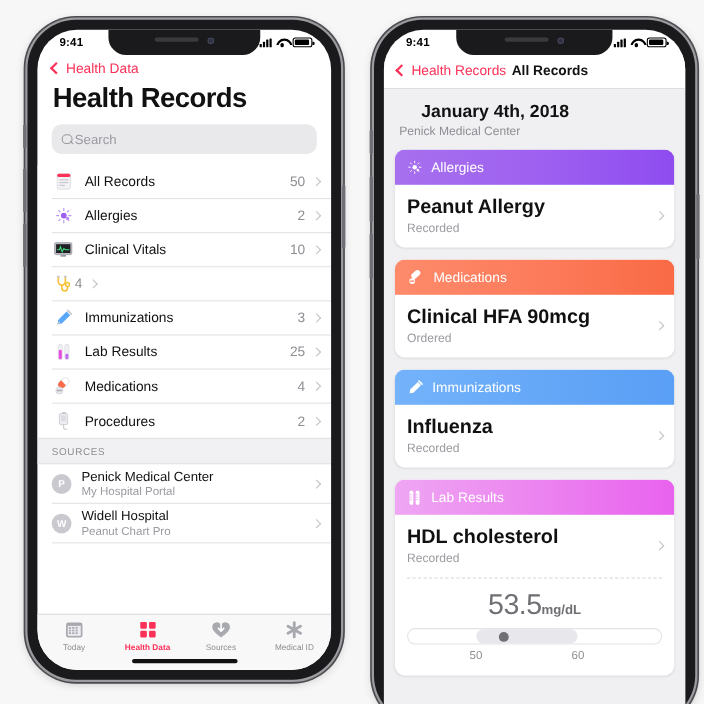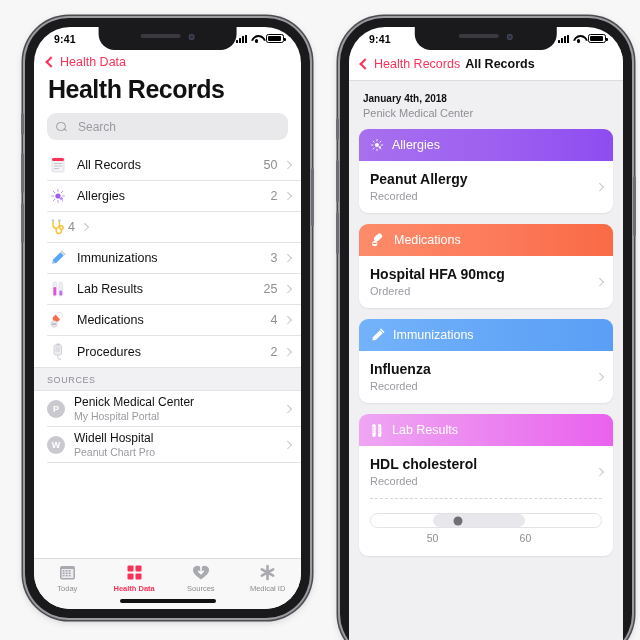--- a/index.html
+++ b/index.html
@@ -92,21 +92,21 @@
   .chev-left {
     width: 8px; height: 8px; border-left: 2.3px solid #fc3158;
     border-bottom: 2.3px solid #fc3158; transform: rotate(45deg); margin-right: 2px;
   }
   .bigtitle {
     font-size: 25px; font-weight: bold; color: #111; letter-spacing: -.5px;
     padding: 6px 14px 0 14px;
   }
   .searchwrap { padding: 9px 13px 10px 13px; }
   .searchbar {
-    display: flex; align-items: center; gap: 12px;
+    display: flex; align-items: center; gap: 2px;
     background: #e9e9ec; border-radius: 9px; height: 27px; padding: 0 9px;
     font-size: 12px; color: #9a9aa0;
   }
   .mag { position: relative; width: 10px; height: 10px; flex: none; }
   .mag::before { content:""; position:absolute; left:0; top:0; width:7.5px; height:7.5px; border:1.4px solid #9a9aa0; border-radius:50%; }
   .mag::after  { content:""; position:absolute; left:6.6px; top:7px; width:4px; height:1.4px; background:#9a9aa0; transform:rotate(45deg); border-radius:1px; }
 
   .list { background: #fff; }
   .row {
     display: flex; align-items: center; height: 31px;
@@ -161,40 +161,40 @@
     display: flex; align-items: center; gap: 5px;
     padding: 7px 0 9px 12px;
     border-bottom: .8px solid #dcdce0;
     background: #fff;
   }
   .navbar2 .back { color: #fc3158; font-size: 12.5px; display:flex; align-items:center; gap:3px; }
   .navbar2 .ttl { color: #111; font-size: 12.5px; font-weight: bold; }
 
   .rbody { background: #f0f0f3; height: 100%; padding: 0 10px; }
   .datehdr { padding: 12px 4px 10px 4px; }
-  .datehdr .d1 { font-size: 10px; font-weight: bold; color: #111; }
+  .datehdr .d1 { font-size: 16px; font-weight: bold; color: #111; margin-left: 20px; }
   .datehdr .d2 { font-size: 11px; color: #8e8e93; margin-top: 3px; }
 
   .card {
     background: #fff; border-radius: 9px; margin-bottom: 11px; overflow: hidden;
     box-shadow: 0 1px 2px rgba(0,0,0,.07);
   }
   .card .chead {
     display: flex; align-items: center; gap: 8px;
     height: 32px; padding: 0 11px;
     color: #fff; font-size: 12.5px; font-weight: 500;
   }
   .chead.allergies    { background: linear-gradient(90deg,#a770ee 0%, #9d5ff0 55%, #8e4cf0 100%); }
   .chead.medications  { background: linear-gradient(90deg,#fd8b6b 0%, #fc7a5a 55%, #f96a45 100%); }
   .chead.immunizations{ background: linear-gradient(90deg,#74b3fb 0%, #63a6f7 60%, #5a9ff6 100%); }
   .chead.labresults   { background: linear-gradient(90deg,#efa6f3 0%, #ec88f0 45%, #e962ee 100%); }
 
   .crow { display: flex; align-items: center; padding: 10px 11px 11px 11px; }
   .crow .ctxt { flex: 1; }
-  .crow .c1 { font-size: 14px; font-weight: bold; color: #111; }
+  .crow .c1 { font-size: 18px; font-weight: bold; color: #111; }
   .crow .c2 { font-size: 11px; color: #9a9aa0; margin-top: 3px; }
 
   .divider-dot { border-top: 1px dashed #d6d6da; margin: 0 11px; }
   .measure { padding: 8px 11px 11px 11px; text-align: center; }
   .measure .val { font-size: 26px; color: #6f6f74; font-weight: 400; letter-spacing: -.5px; }
   .measure .unit { font-size: 12px; color: #6f6f74; font-weight: bold; }
   .track {
     position: relative; height: 15px; border-radius: 8px;
     border: 1px solid #e3e3e6; background: #fff; margin-top: 6px;
   }
@@ -290,20 +290,33 @@
                   <path d="M12.6 3.4l-1.3 1.3"></path>
                   <path d="M4.7 11.3l-1.3 1.3"></path>
                 </g>
               </svg>
           </span>
           <span class="lbl">Allergies</span>
           <span class="cnt">2</span>
           <span class="chev-right"></span>
         </div>
 
+        <div class="row">
+          <span class="ico">
+            <svg width="17" height="14" viewBox="0 0 17 14">
+                <rect x="0.5" y="0.5" width="16" height="11" rx="1.5" fill="#b9b9c0" stroke="#9a9aa3" stroke-width="0.6"></rect>
+                <rect x="2" y="2" width="13" height="8" fill="#1e2024"></rect>
+                <path d="M3 7 L5 7 L6 4.5 L7.5 9 L9 6 L10.5 7 L14 7" stroke="#3ee07f" stroke-width="1" fill="none"></path>
+                <rect x="6" y="11.8" width="5" height="1.6" fill="#9a9aa3"></rect>
+              </svg>
+          </span>
+          <span class="lbl">Clinical Vitals</span>
+          <span class="cnt">10</span>
+          <span class="chev-right"></span>
+        </div>
 
         <div class="row">
           <span class="ico">
             <svg width="15" height="17" viewBox="0 0 15 17">
                 <path d="M3 1.5 v4.5 a3.2 3.2 0 0 0 6.4 0 V1.5" stroke="#f7c33a" stroke-width="1.5" fill="none"></path>
                 <path d="M6.2 9.2 v2.6 a2.6 2.6 0 0 0 5.2 0 v-1.6" stroke="#f7c33a" stroke-width="1.5" fill="none"></path>
                 <circle cx="11.4" cy="8.6" r="1.8" fill="none" stroke="#f7c33a" stroke-width="1.4"></circle>
                 <rect x="1.6" y="0.6" width="2.8" height="1.8" rx="0.7" fill="#c9c9d0"></rect>
                 <rect x="8" y="0.6" width="2.8" height="1.8" rx="0.7" fill="#c9c9d0"></rect>
               </svg>
@@ -518,21 +531,21 @@
                 <g transform="rotate(-42 9 6)">
                   <rect x="4" y="2" width="10.5" height="6" rx="3" fill="#fff"></rect>
                 </g>
                 <circle cx="4.8" cy="12" r="3" fill="#fff"></circle>
                 <rect x="2.5" y="11.4" width="4.6" height="1.2" rx="0.6" fill="#fc7a5a"></rect>
               </svg>
             <span>Medications</span>
           </div>
           <div class="crow">
             <span class="ctxt">
-              <span class="c1" style="display:block">Hospital HFA 90mcg</span>
+              <span class="c1" style="display:block">Clinical HFA 90mcg</span>
               <span class="c2" style="display:block">Ordered</span>
             </span>
             <span class="chev-right"></span>
           </div>
         </div>
 
         <div class="card">
           <div class="chead immunizations">
             <svg width="15" height="15" viewBox="0 0 16 16">
                 <path d="M10.5 2.4 L13.6 5.5 L6.2 12.9 L2.6 13.4 L3.1 9.8 Z" fill="#fff"></path>
@@ -567,20 +580,23 @@
           </div>
           <div class="crow">
             <span class="ctxt">
               <span class="c1" style="display:block">HDL cholesterol</span>
               <span class="c2" style="display:block">Recorded</span>
             </span>
             <span class="chev-right"></span>
           </div>
           <div class="divider-dot"></div>
           <div class="measure">
+            <div>
+              <span class="val">53.5</span><span class="unit">mg/dL</span>
+            </div>
             <div class="track">
               <span class="range"></span>
               <span class="knob"></span>
             </div>
             <div class="ticks">
               <span style="left:27%">50</span>
               <span style="left:67%">60</span>
             </div>
           </div>
         </div>

